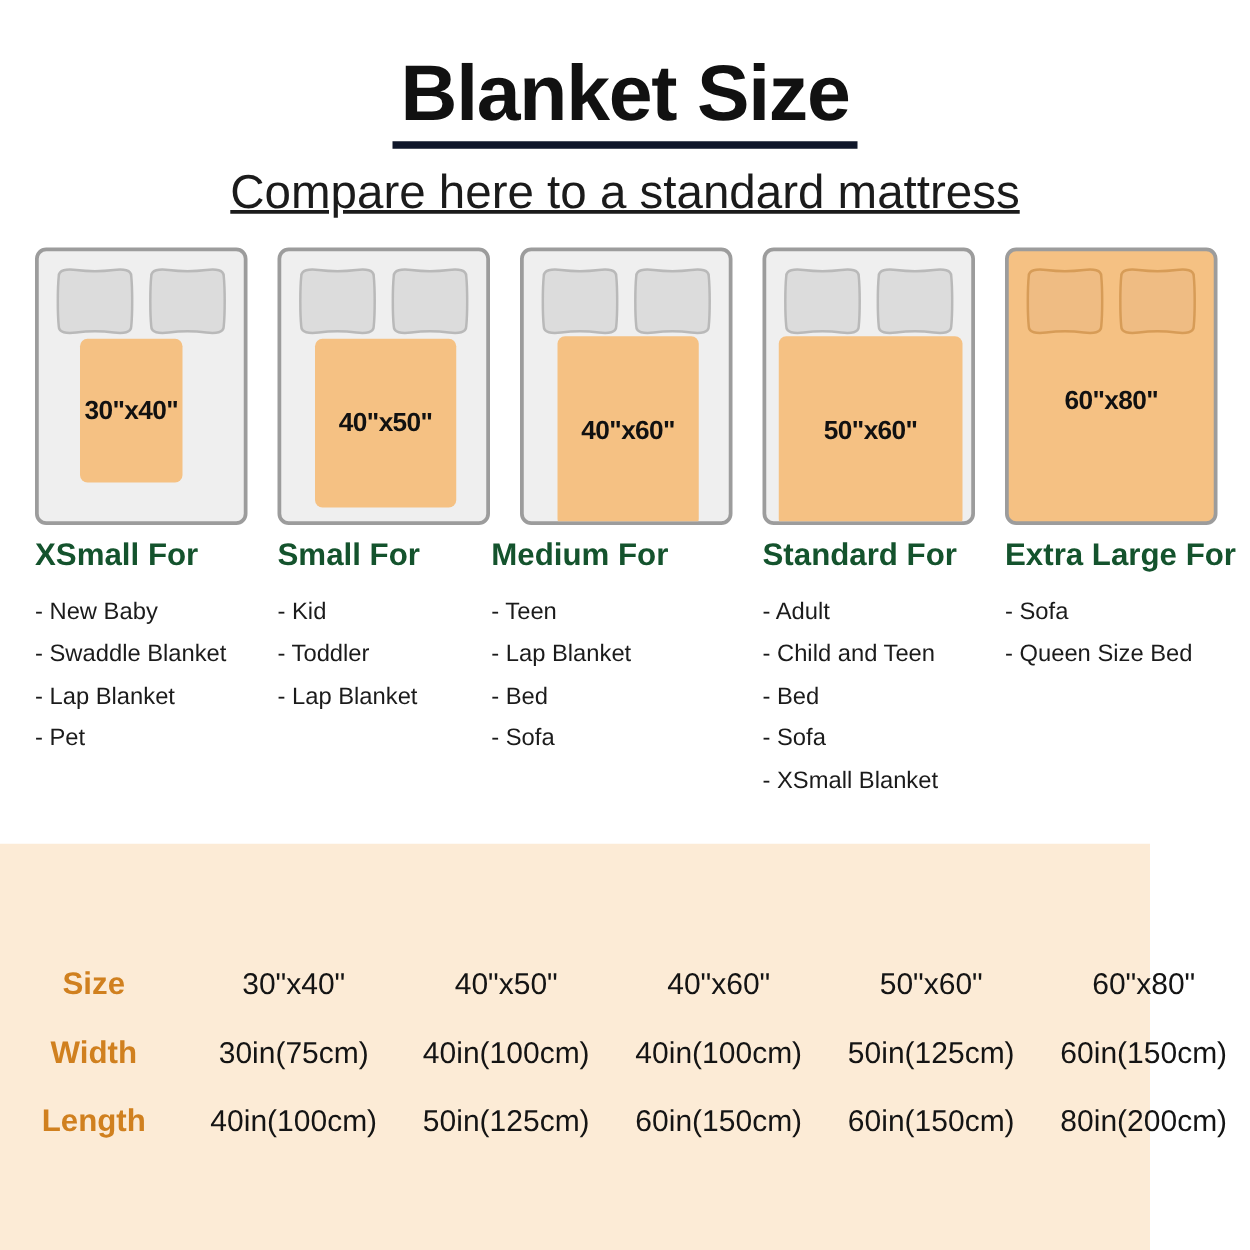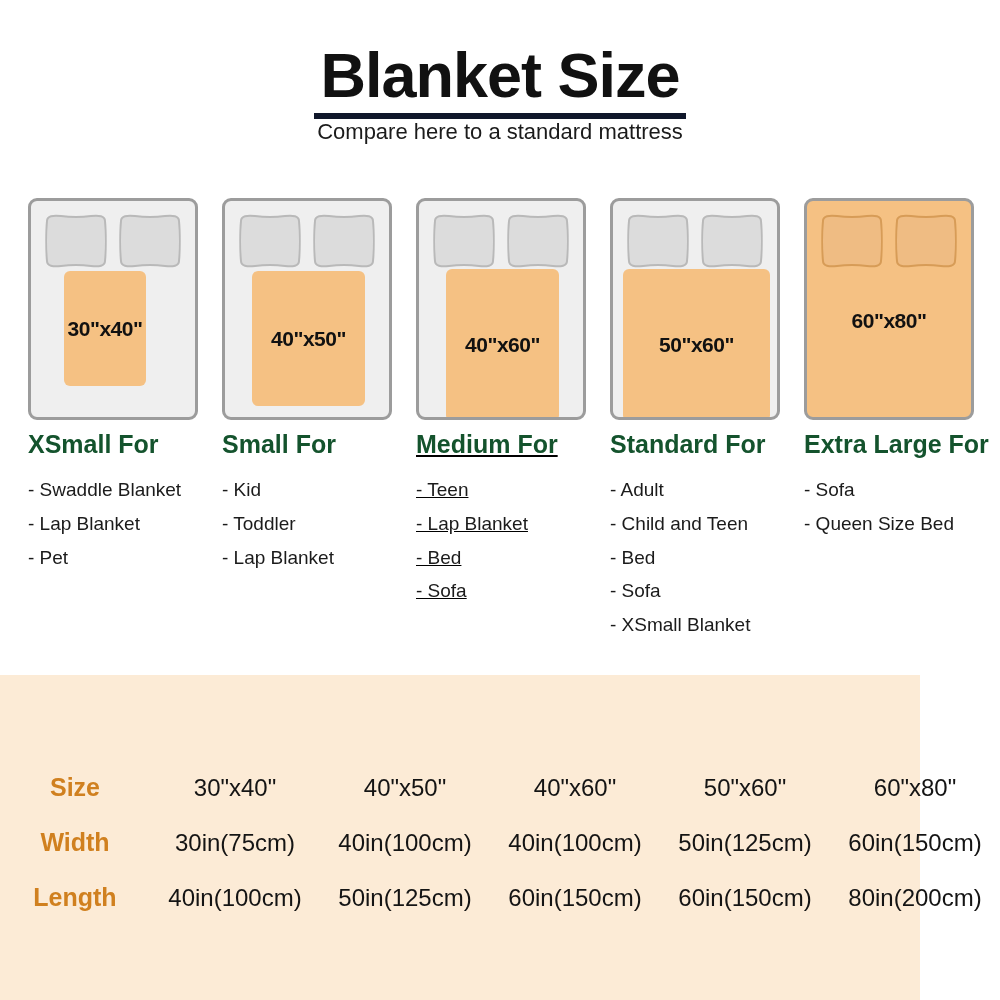--- a/index.html
+++ b/index.html
@@ -24,23 +24,25 @@
     font-size: 63px;
     font-weight: bold;
     color: #111111;
     letter-spacing: -1px;
     line-height: 1.0;
     display: inline-block;
     padding: 0 6px 6px 6px;
     border-bottom: 6px solid #0f172a;
   }
   .subtitle {
-    font-size: 22px;
+    margin-top: 14px;
+    font-size: 38px;
     color: #1b1b1b;
     letter-spacing: 0px;
+    text-decoration: underline;
   }
 
   
   .beds-row {
     position: absolute;
     top: 198px;
     left: 0;
     width: 1000px;
     height: 225px;
   }
@@ -250,34 +252,35 @@
         </div>
         <div class="overlay-label">60"x80"</div>
       </div>
     </div>
   </div>
 
 <div class="desc-row" id="desc-row">
     <div class="desc-cell" style="left: 28px;">
       <div class="desc-heading">XSmall For</div>
       <ul class="desc-list">
+        <li>- New Baby</li>
         <li>- Swaddle Blanket</li>
         <li>- Lap Blanket</li>
         <li>- Pet</li>
       </ul>
     </div>
     <div class="desc-cell" style="left: 222px;">
       <div class="desc-heading">Small For</div>
       <ul class="desc-list">
         <li>- Kid</li>
         <li>- Toddler</li>
         <li>- Lap Blanket</li>
       </ul>
     </div>
-    <div class="desc-cell" style="left: 416px; text-decoration: underline;">
+    <div class="desc-cell" style="left: 393px;">
       <div class="desc-heading">Medium For</div>
       <ul class="desc-list">
         <li>- Teen</li>
         <li>- Lap Blanket</li>
         <li>- Bed</li>
         <li>- Sofa</li>
       </ul>
     </div>
     <div class="desc-cell" style="left: 610px;">
       <div class="desc-heading">Standard For</div>

